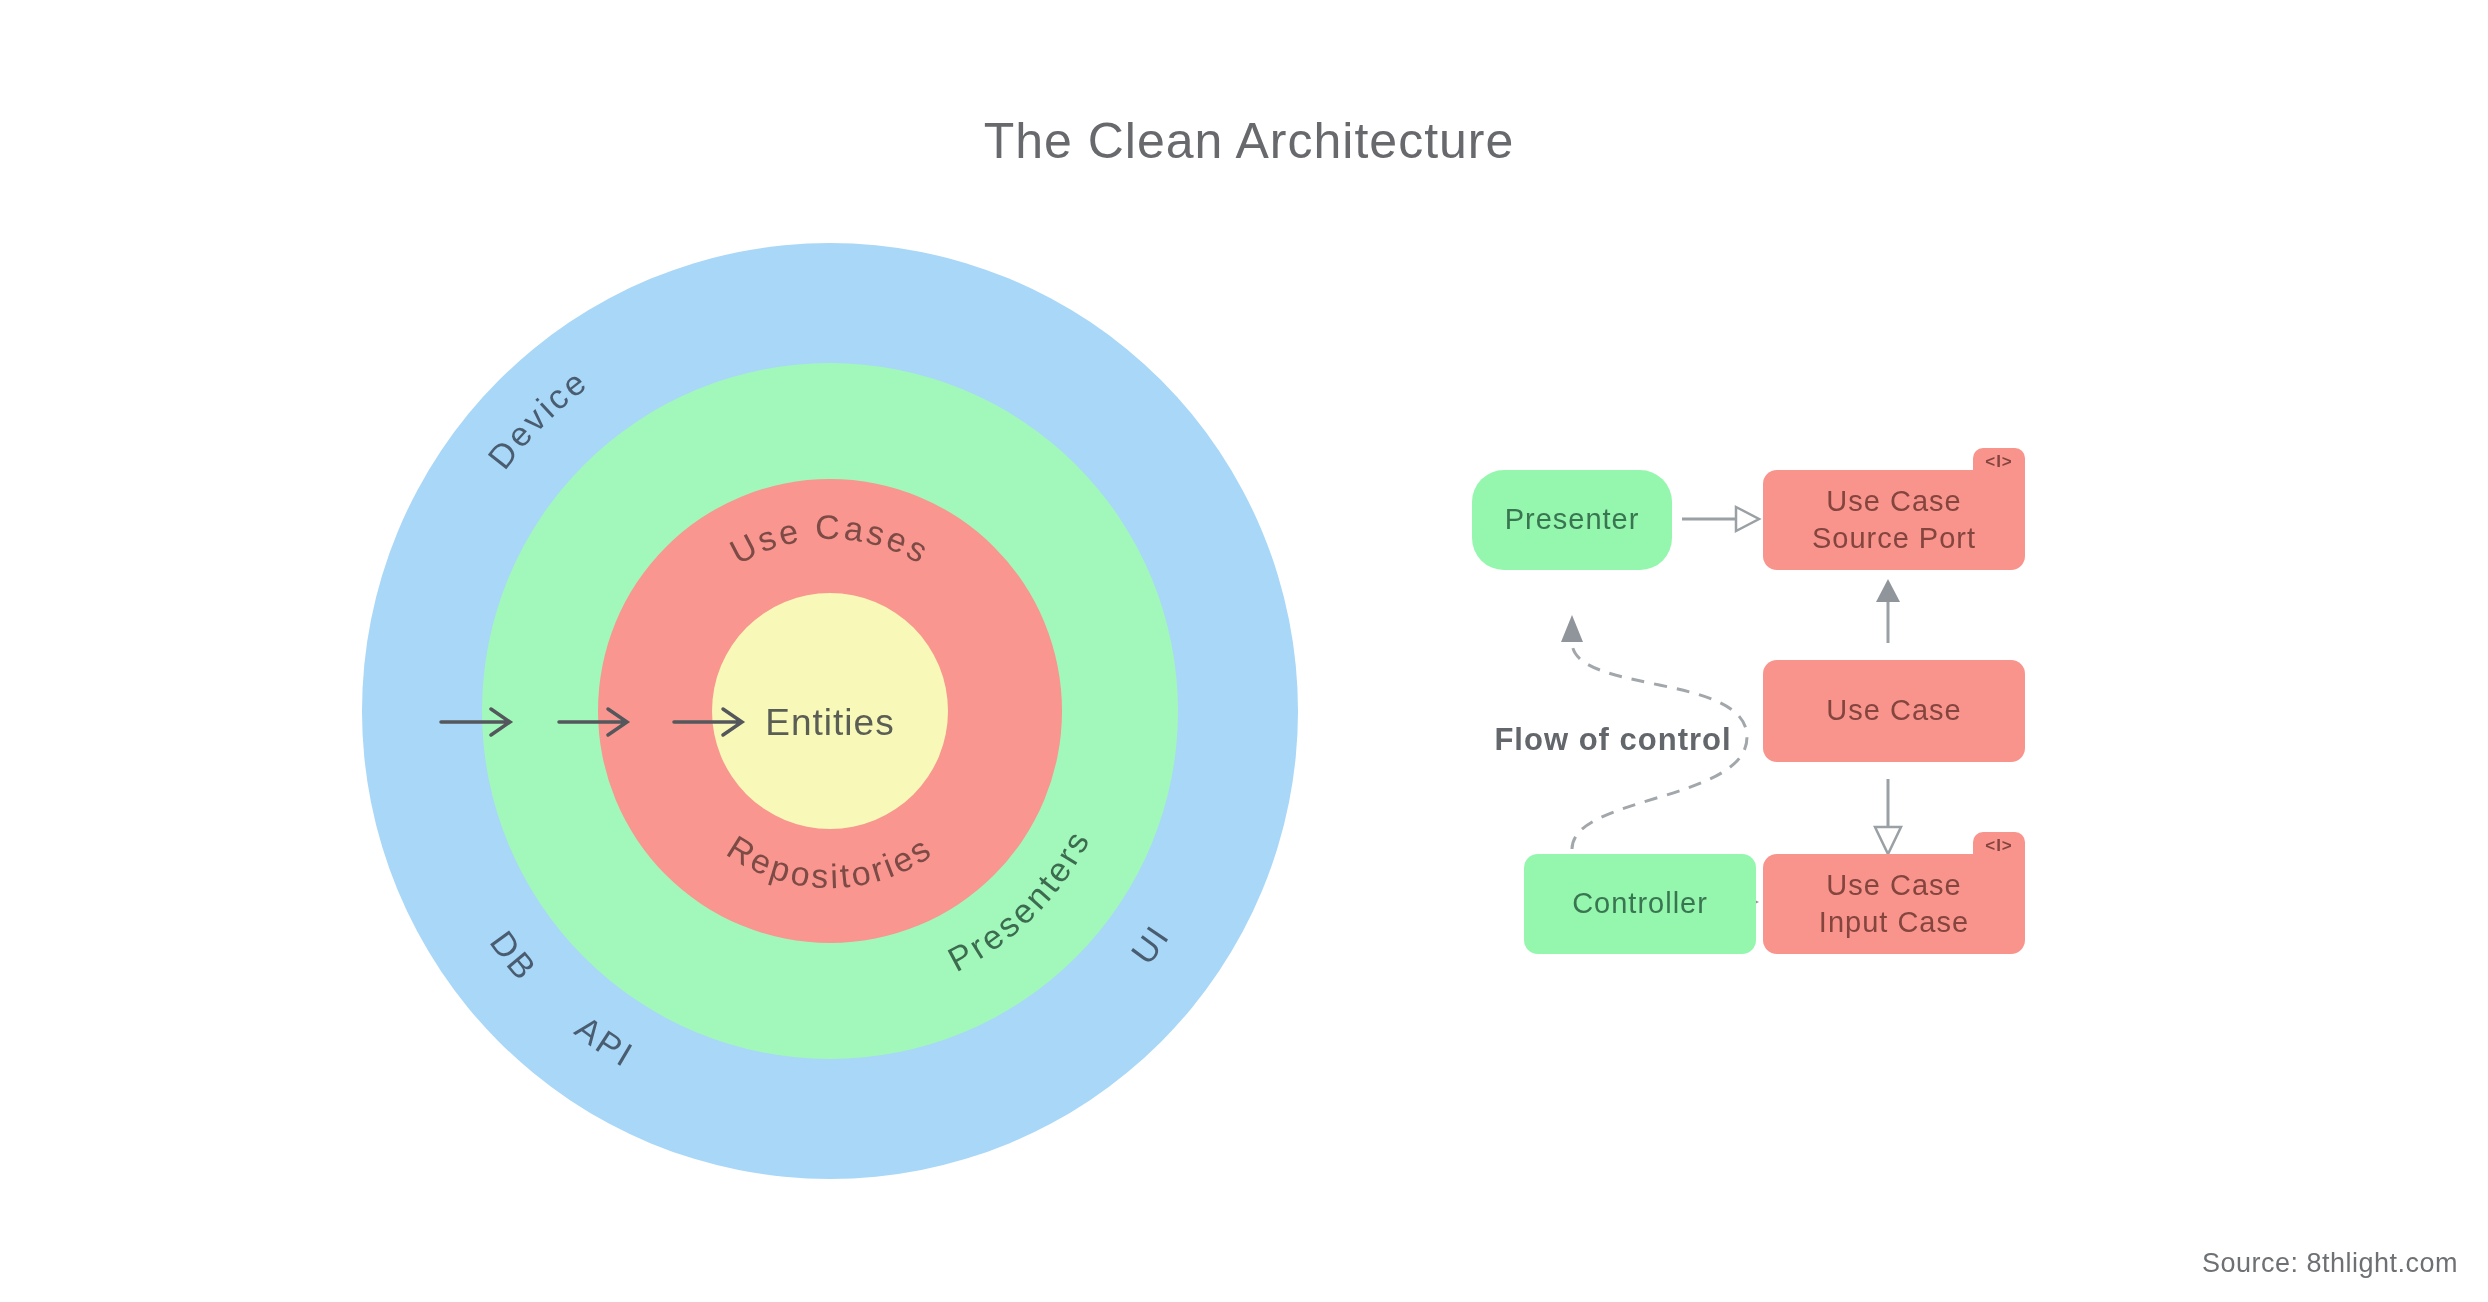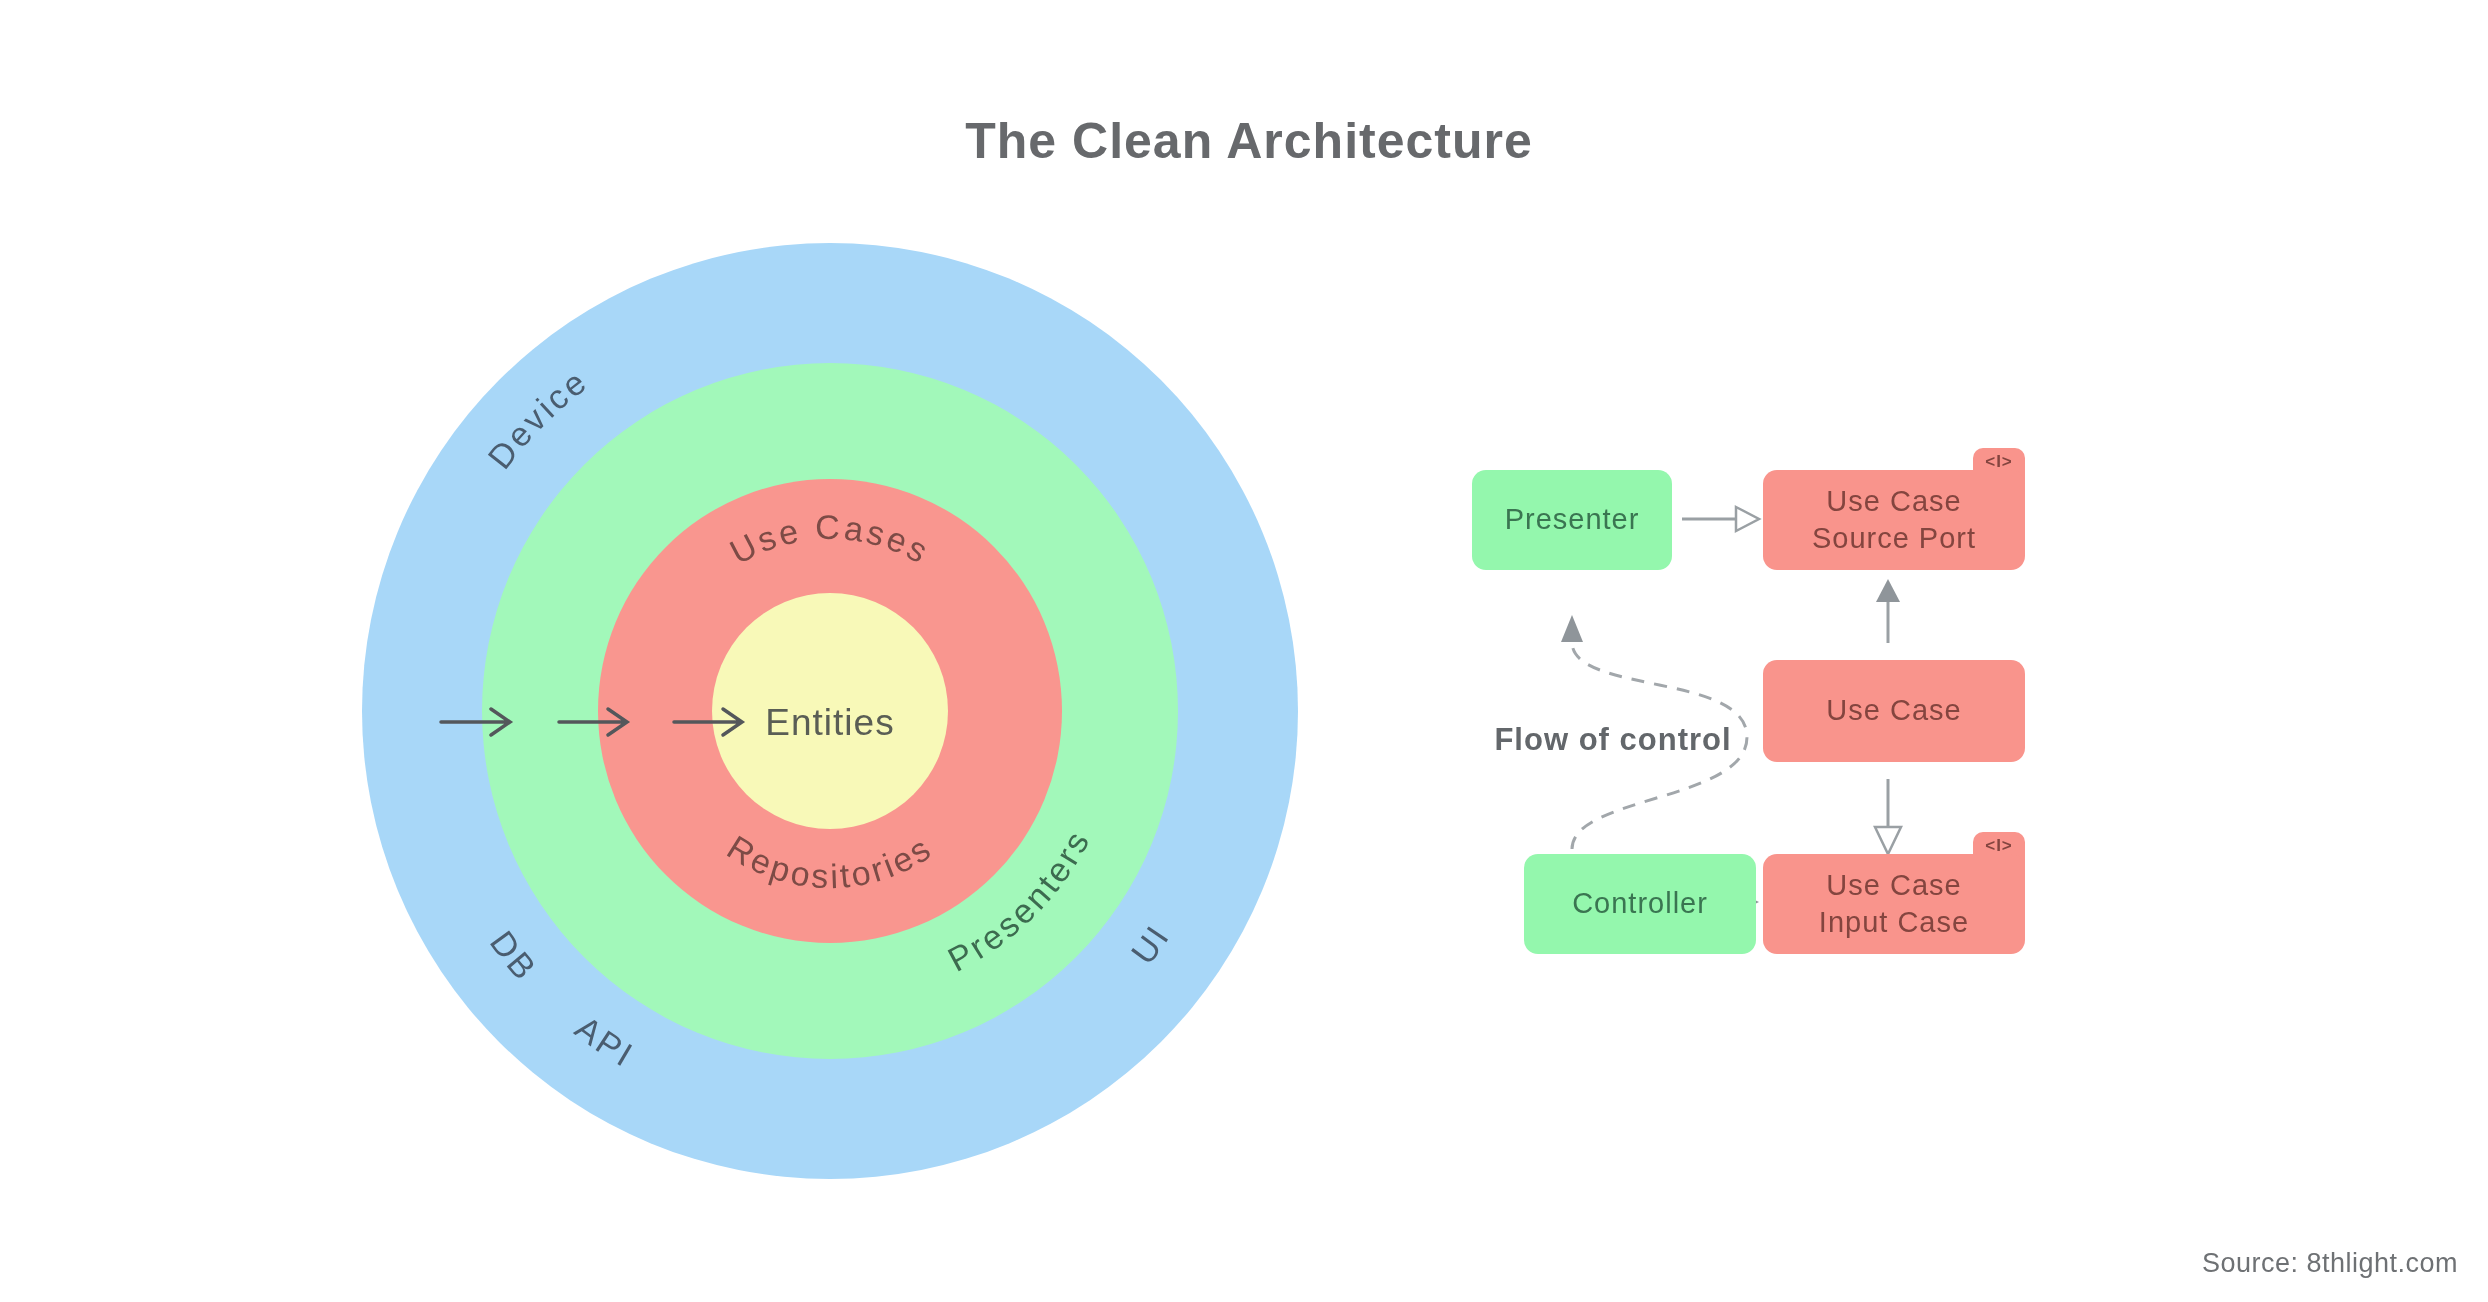--- a/index.html
+++ b/index.html
@@ -10,21 +10,21 @@
     --arrow-dark:#54575b; --arrow-light:#9aa0a4; --arrow-light-fill:#8f959a;
     --muted-text:#67696c;
   }
   html,body{margin:0;padding:0;background:#fff;}
   .canvas{
     position:relative;width:2488px;height:1302px;background:#fff;overflow:hidden;
     font-family:"Liberation Sans", sans-serif;
   }
   .page-title{
     position:absolute;top:112px;left:1249px;transform:translateX(-50%);
-    font-size:50px;letter-spacing:1px;color:var(--muted-text,#67696c);white-space:nowrap;font-weight:700;
+    font-size:50px;letter-spacing:1px;color:var(--muted-text,#67696c);white-space:nowrap;font-weight:400;
   }
   .source-credit{
     position:absolute;top:1248px;right:30px;font-size:27px;color:#6e7174;letter-spacing:.5px;white-space:nowrap;text-align:right;
   }
   svg.layer{position:absolute;left:0;top:0;}
   .ring-label{font-size:34px;letter-spacing:3px;font-family:"Liberation Sans",sans-serif;}
   .entities-label{font-size:37px;letter-spacing:1px;fill:var(--label-entities,#5a5e55);}
   .flow-box{
     position:absolute;display:flex;align-items:center;justify-content:center;text-align:center;
     border-radius:14px;font-size:29px;letter-spacing:1px;line-height:1.28;z-index:2;
@@ -115,21 +115,21 @@
   <div class="iface-tab" style="left:1973px;top:448px;">
     <span>&lt;I&gt;</span>
   </div>
   <div class="flow-box red" style="left:1763px;top:470px;width:262px;height:100px;">
     <div>
       <div>Use Case</div>
       <div>Source Port</div>
     </div>
   </div>
 
-  <div class="flow-box green" style="left:1472px;top:470px;width:200px;height:100px;">
+  <div class="flow-box green" style="left:1472px;top:470px;width:200px;height:100px;border-radius:32px;">
     <span>Presenter</span>
   </div>
 
   <div class="flow-box red" style="left:1763px;top:660px;width:262px;height:102px;">
     <span>Use Case</span>
   </div>
 
   <div class="iface-tab" style="left:1973px;top:832px;">
     <span>&lt;I&gt;</span>
   </div>

